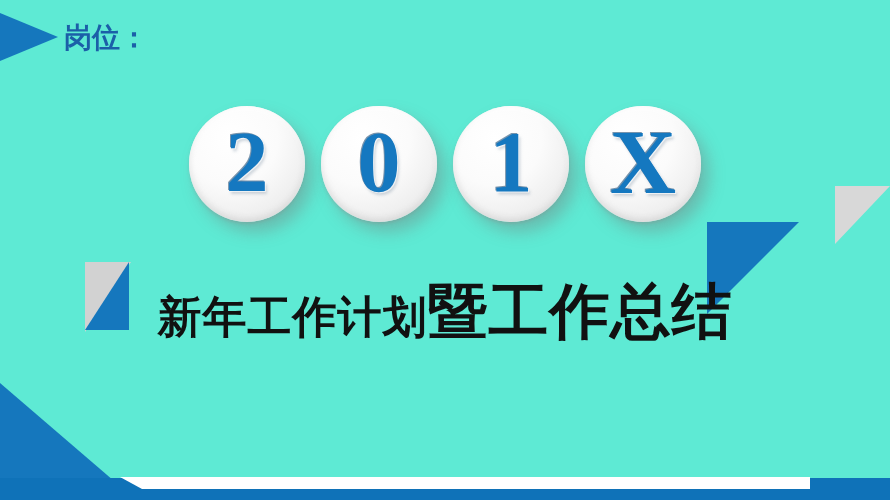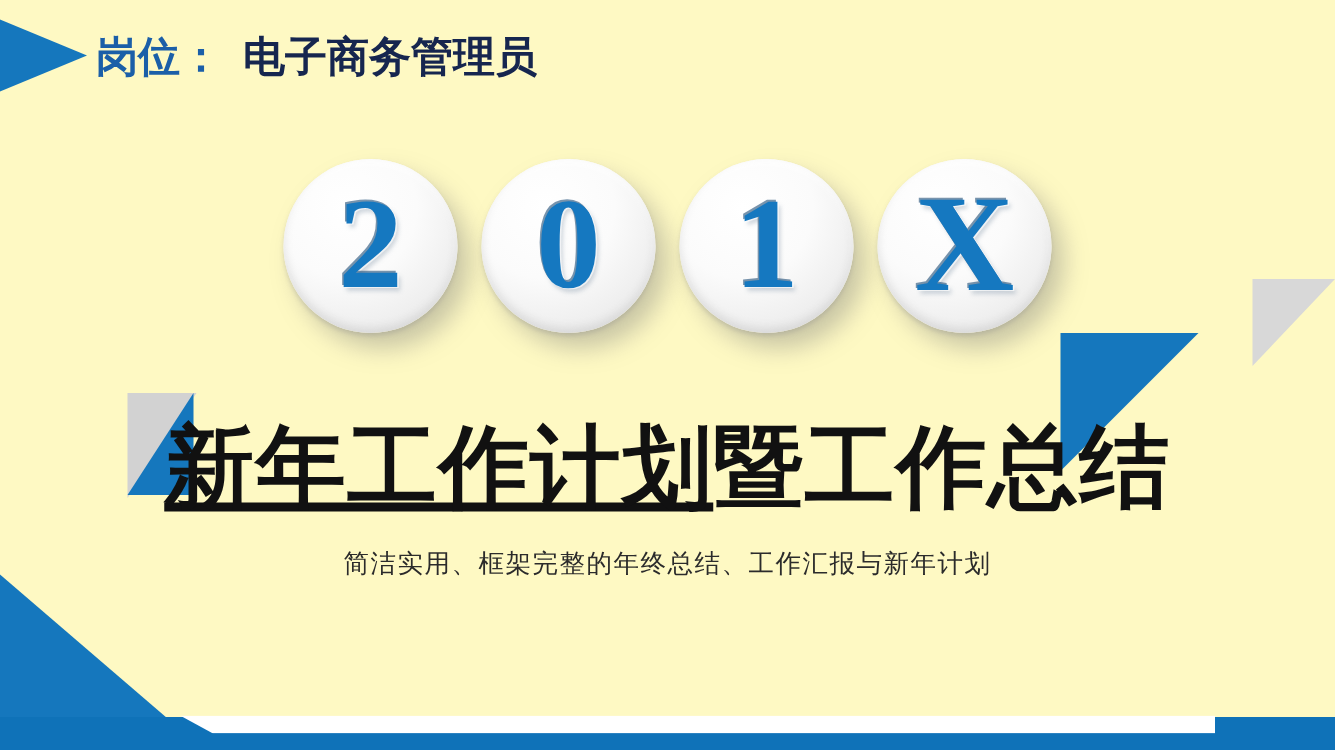--- a/index.html
+++ b/index.html
@@ -9,21 +9,21 @@
   }
   body {
     font-family: "Liberation Sans", "DejaVu Sans", sans-serif;
   }
 
   #slide {
     position: relative;
     width: 890px;
     height: 500px;
     overflow: hidden;
-    background: #fef9c3;
+    background: #5eead4;
   }
 
   
   .header-arrow {
     position: absolute;
     left: 0px;
     top: 13px;
     width: 0;
     height: 0;
     border-top: 24px solid transparent;
@@ -165,25 +165,24 @@
   
   .title-wrap {
     position: absolute;
     left: 0;
     top: 272px;
     width: 890px;
     text-align: center;
     white-space: nowrap;
   }
   .title-bold {
-    font-size: 60px;
+    font-size: 44px;
     font-weight: bold;
     color: #111111;
     letter-spacing: 1px;
-    text-decoration: underline;
   }
   .title-light {
     font-size: 60px;
     font-weight: bold;
     color: #111111;
     letter-spacing: 1px;
   }
 
   .subtitle {
     position: absolute;
@@ -197,21 +196,20 @@
   }
 </style>
 </head>
 <body>
 
 <div id="slide">
 
   <div class="header-arrow"></div>
   <div class="header-text">
     <span class="header-label">岗位：</span>
-    <span class="header-value">电子商务管理员</span>
   </div>
 
   <div class="year-row">
     <div class="year-circle">
       <span class="year-char">2</span>
     </div>
     <div class="year-circle">
       <span class="year-char">0</span>
     </div>
     <div class="year-circle">
@@ -225,18 +223,17 @@
   <div class="sq-gray"></div>
   <div class="sq-blue"></div>
   <div class="tri-blue-right"></div>
   <div class="tri-gray-right"></div>
   <div class="tri-blue-bottomleft"></div>
 
   <div class="title-wrap">
     <span class="title-bold">新年工作计划</span><span class="title-light">暨工作总结</span>
   </div>
 
-  <div class="subtitle">简洁实用、框架完整的年终总结、工作汇报与新年计划</div>
 
   <div class="bottom-bar"></div>
   <div class="bottom-notch"></div>
 
 </div>
 
 </body></html>

